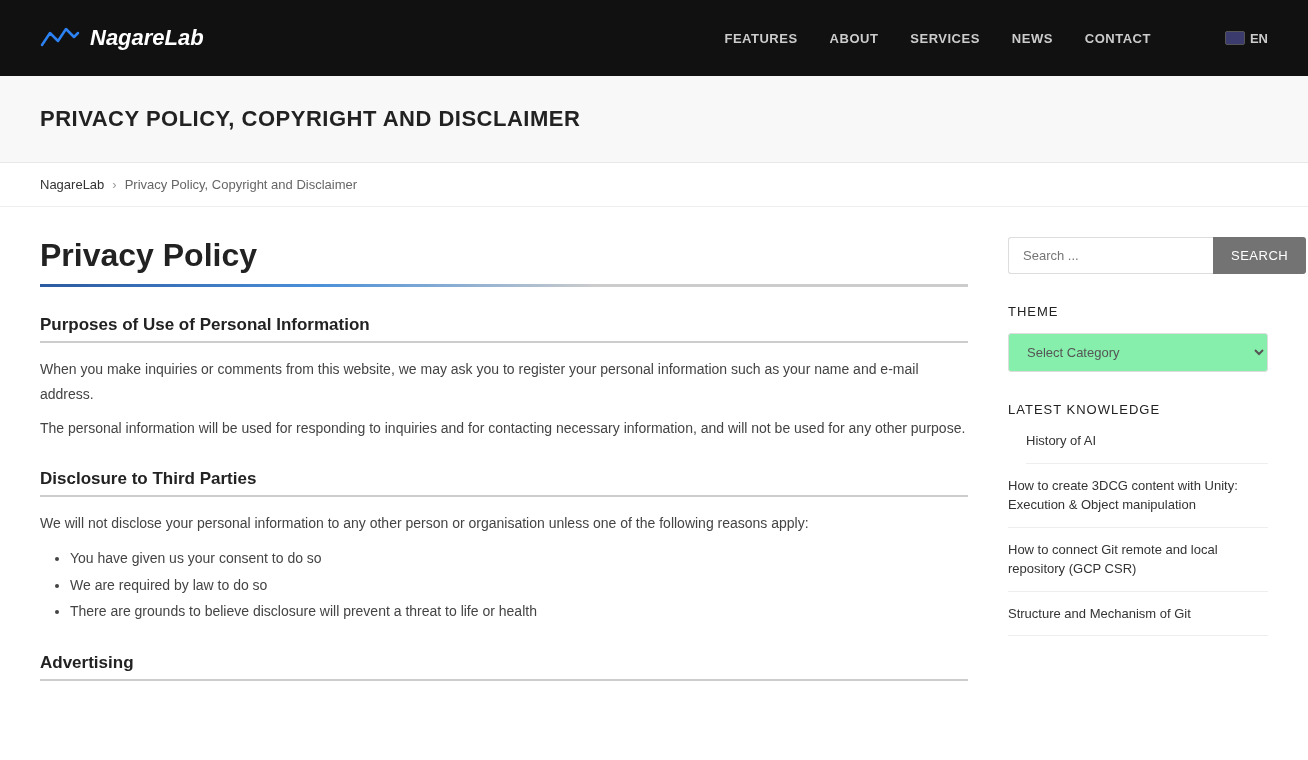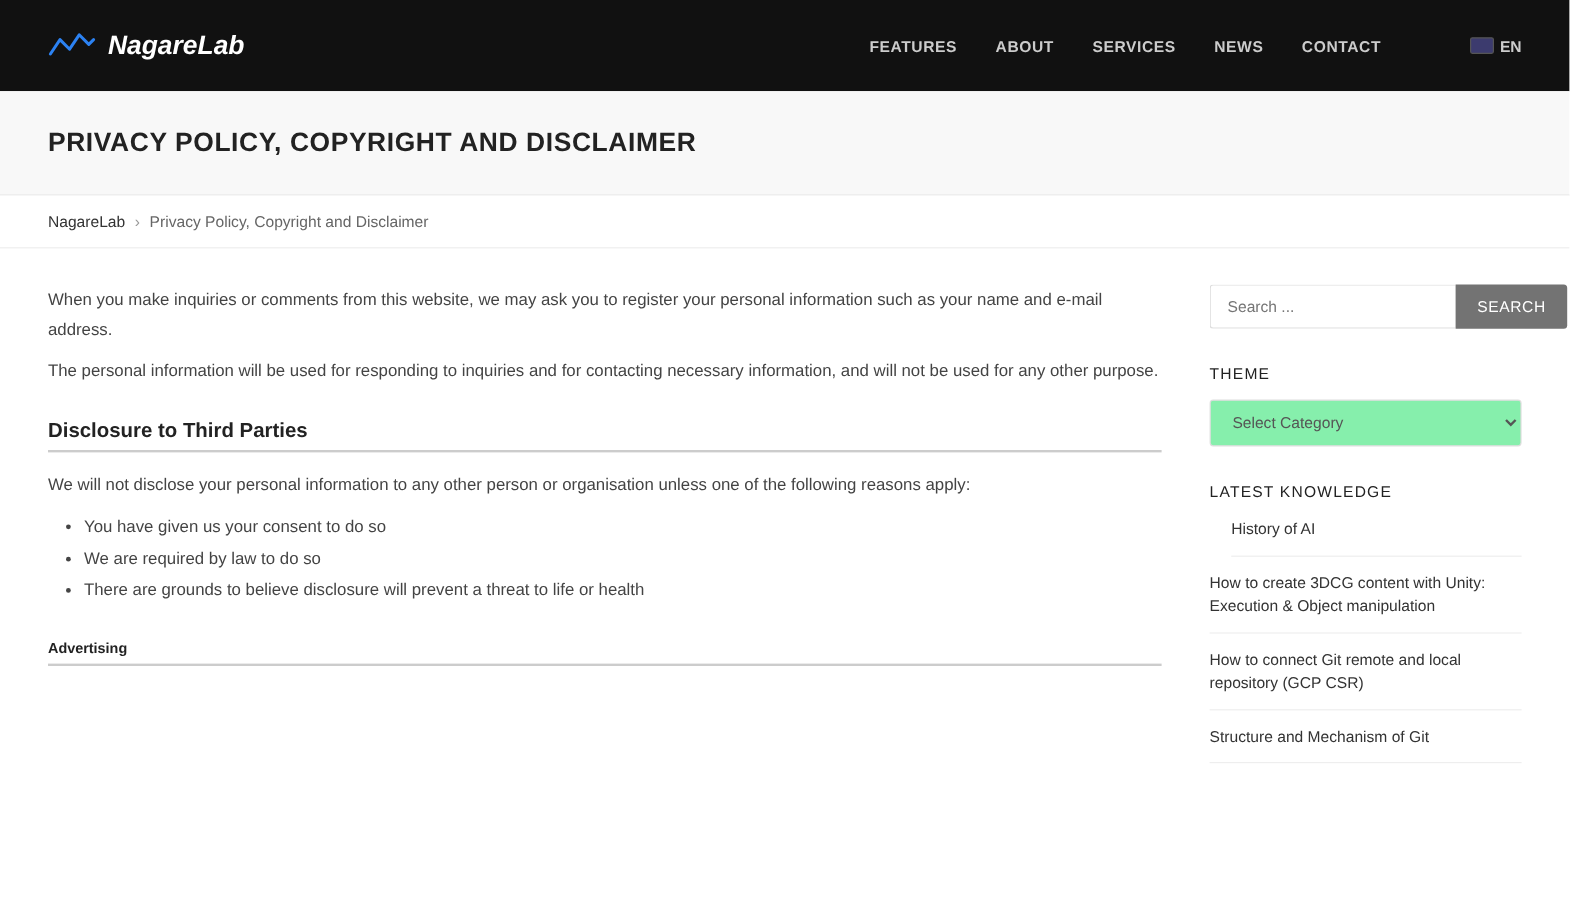--- a/index.html
+++ b/index.html
@@ -139,21 +139,21 @@
       list-style: disc;
       padding-left: 30px;
       margin: 10px 0;
     }
     .content-list li {
       font-size: 14px;
       line-height: 1.9;
       color: #444;
     }
     .advertising-heading {
-      font-size: 12px;
+      font-size: 17px;
       font-weight: 700;
       color: #222;
       margin-top: 28px;
       padding-bottom: 6px;
       border-bottom: 2px solid #ccc;
     }
 
     
     .sidebar {
       width: 260px;
@@ -261,21 +261,23 @@
 
 <div class="breadcrumb-bar">
   <a class="breadcrumb-link" href="#">NagareLab</a>
   <span class="breadcrumb-sep">›</span>
   <span class="breadcrumb-current">Privacy Policy, Copyright and Disclaimer</span>
 </div>
 
 <div class="main-layout">
 
   <main class="content-area">
-
+    <h2 class="page-heading">Privacy Policy</h2>
+
+    <h3 class="section-heading">Purposes of Use of Personal Information</h3>
     <p class="content-text">When you make inquiries or comments from this website, we may ask you to register your personal information such as your name and e-mail address.</p>
     <p class="content-text">The personal information will be used for responding to inquiries and for contacting necessary information, and will not be used for any other purpose.</p>
 
     <h3 class="section-heading">Disclosure to Third Parties</h3>
     <p class="content-text">We will not disclose your personal information to any other person or organisation unless one of the following reasons apply:</p>
     <ul class="content-list">
       <li>You have given us your consent to do so</li>
       <li>We are required by law to do so</li>
       <li>There are grounds to believe disclosure will prevent a threat to life or health</li>
     </ul>

